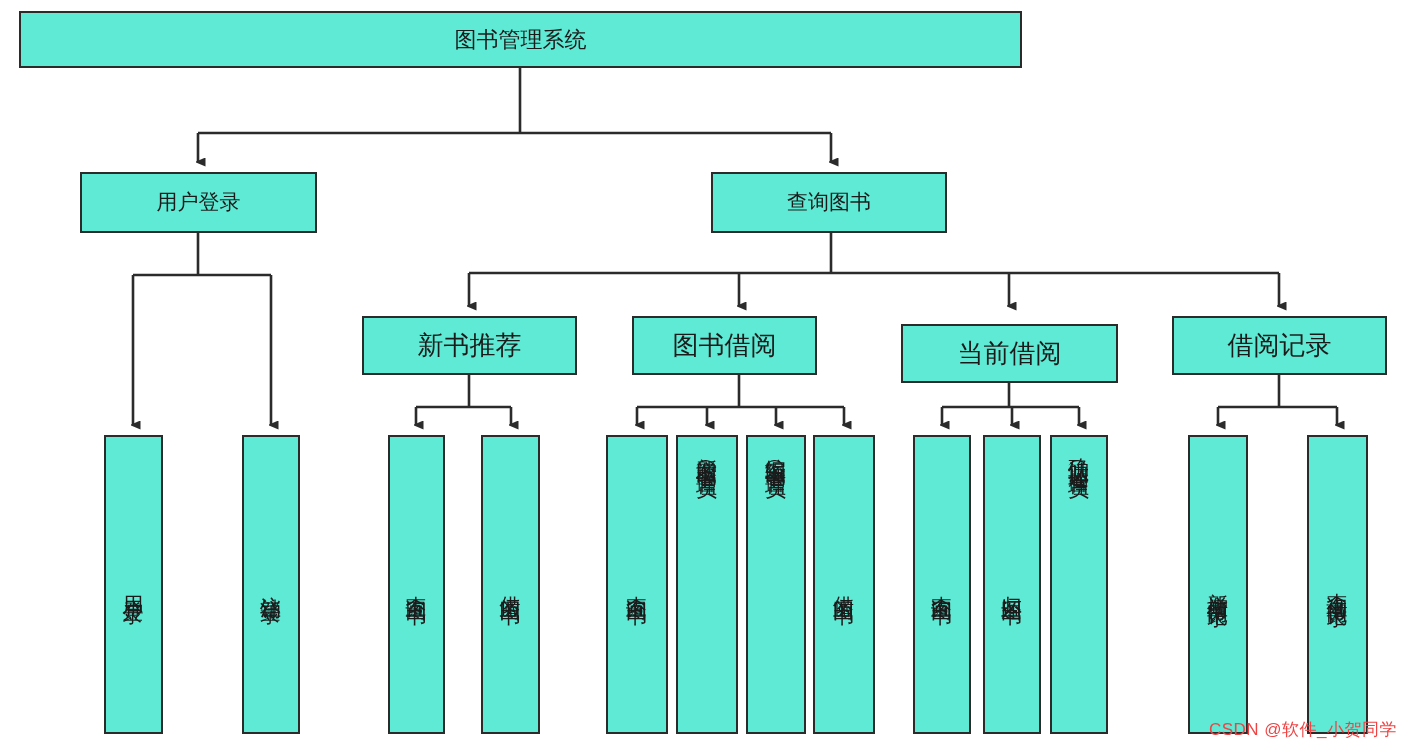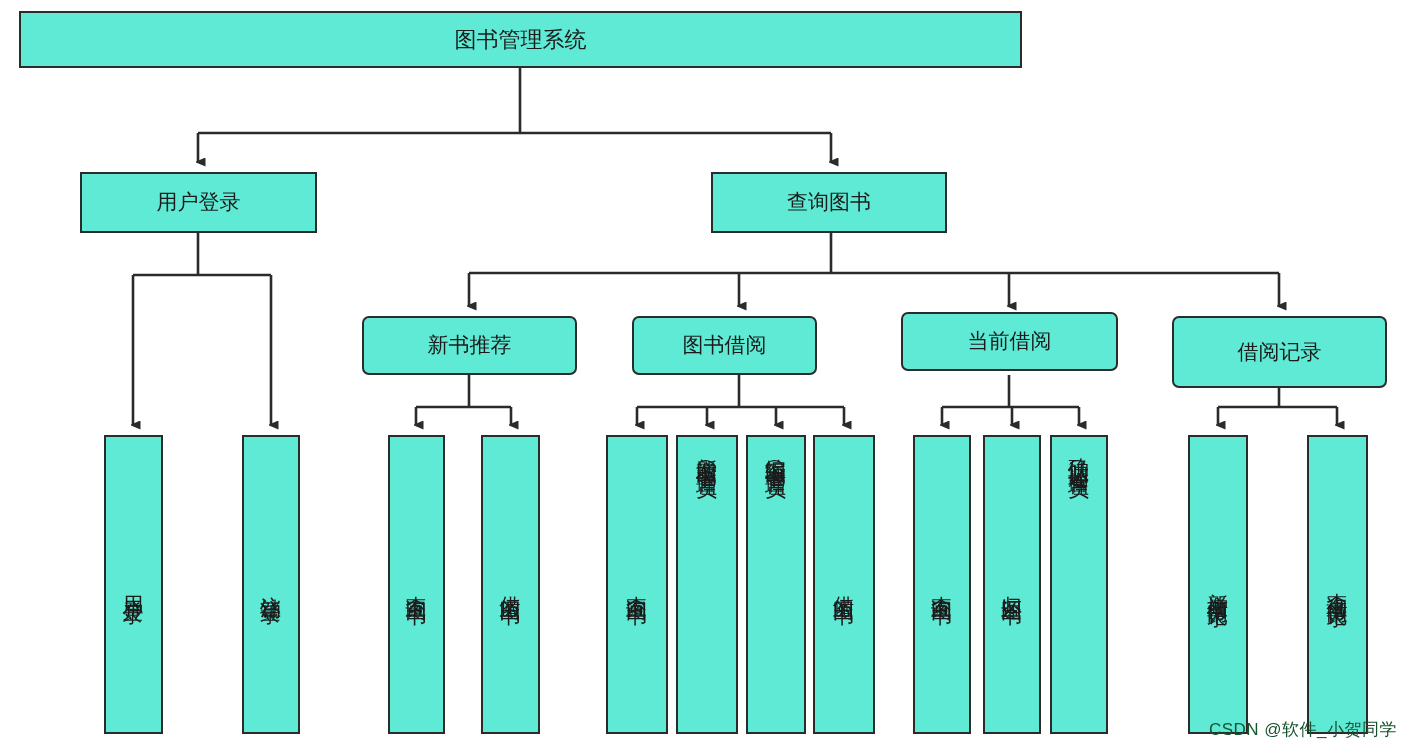--- a/index.html
+++ b/index.html
@@ -31,21 +31,21 @@
     align-items:center;
     justify-content:center;
     color:#1b1b1b;
     line-height:1.18;
   }
   .node.root{
     border-width:2px;
     font-size:22px;
   }
   .node.lvl2{ font-size:21px; }
-  .node.lvl3{ font-size:21px;border-radius:7px; }
+  .node.lvl3{ font-size:26px; }
   .node.leaf{
     font-size:21px;
     align-items:center;
     justify-content:center;
     padding:4px 0;
   }
   .node.leaf .vlabel{
     writing-mode:vertical-rl;
     text-orientation:upright;
     letter-spacing:3px;
@@ -55,21 +55,21 @@
   .node.leaf.top .vlabel{
     
   }
   .node.leaf.top{ align-items:flex-start; }
   .hlabel{ white-space:nowrap; }
   #watermark{
     position:absolute;
     right:8px;
     bottom:6px;
     font-size:17px;
-    color:#14532d;
+    color:#ef4444;
     letter-spacing:0.5px;
     white-space:nowrap;
     user-select:none;
   }
 </style>
 </head>
 <body>
 
 <div id="canvas">
 
@@ -133,24 +133,24 @@
   <div class="node lvl2" style="left:711px; top:172px; width:236px; height:61px;">
     <span class="hlabel">查询图书</span>
   </div>
 
   <div class="node lvl3" style="left:362px; top:316px; width:215px; height:59px;">
     <span class="hlabel">新书推荐</span>
   </div>
   <div class="node lvl3" style="left:632px; top:316px; width:185px; height:59px;">
     <span class="hlabel">图书借阅</span>
   </div>
-  <div class="node lvl3" style="left:901px; top:312px; width:217px; height:59px;">
+  <div class="node lvl3" style="left:901px; top:324px; width:217px; height:59px;">
     <span class="hlabel">当前借阅</span>
   </div>
-  <div class="node lvl3" style="left:1172px; top:316px; width:215px; height:72px;">
+  <div class="node lvl3" style="left:1172px; top:316px; width:215px; height:59px;">
     <span class="hlabel">借阅记录</span>
   </div>
 
   <div class="node leaf" style="left:104px; top:435px; width:59px; height:299px;">
     <span class="vlabel">用户登录</span>
   </div>
   <div class="node leaf" style="left:242px; top:435px; width:58px; height:299px;">
     <span class="vlabel">注销登录</span>
   </div>
 

